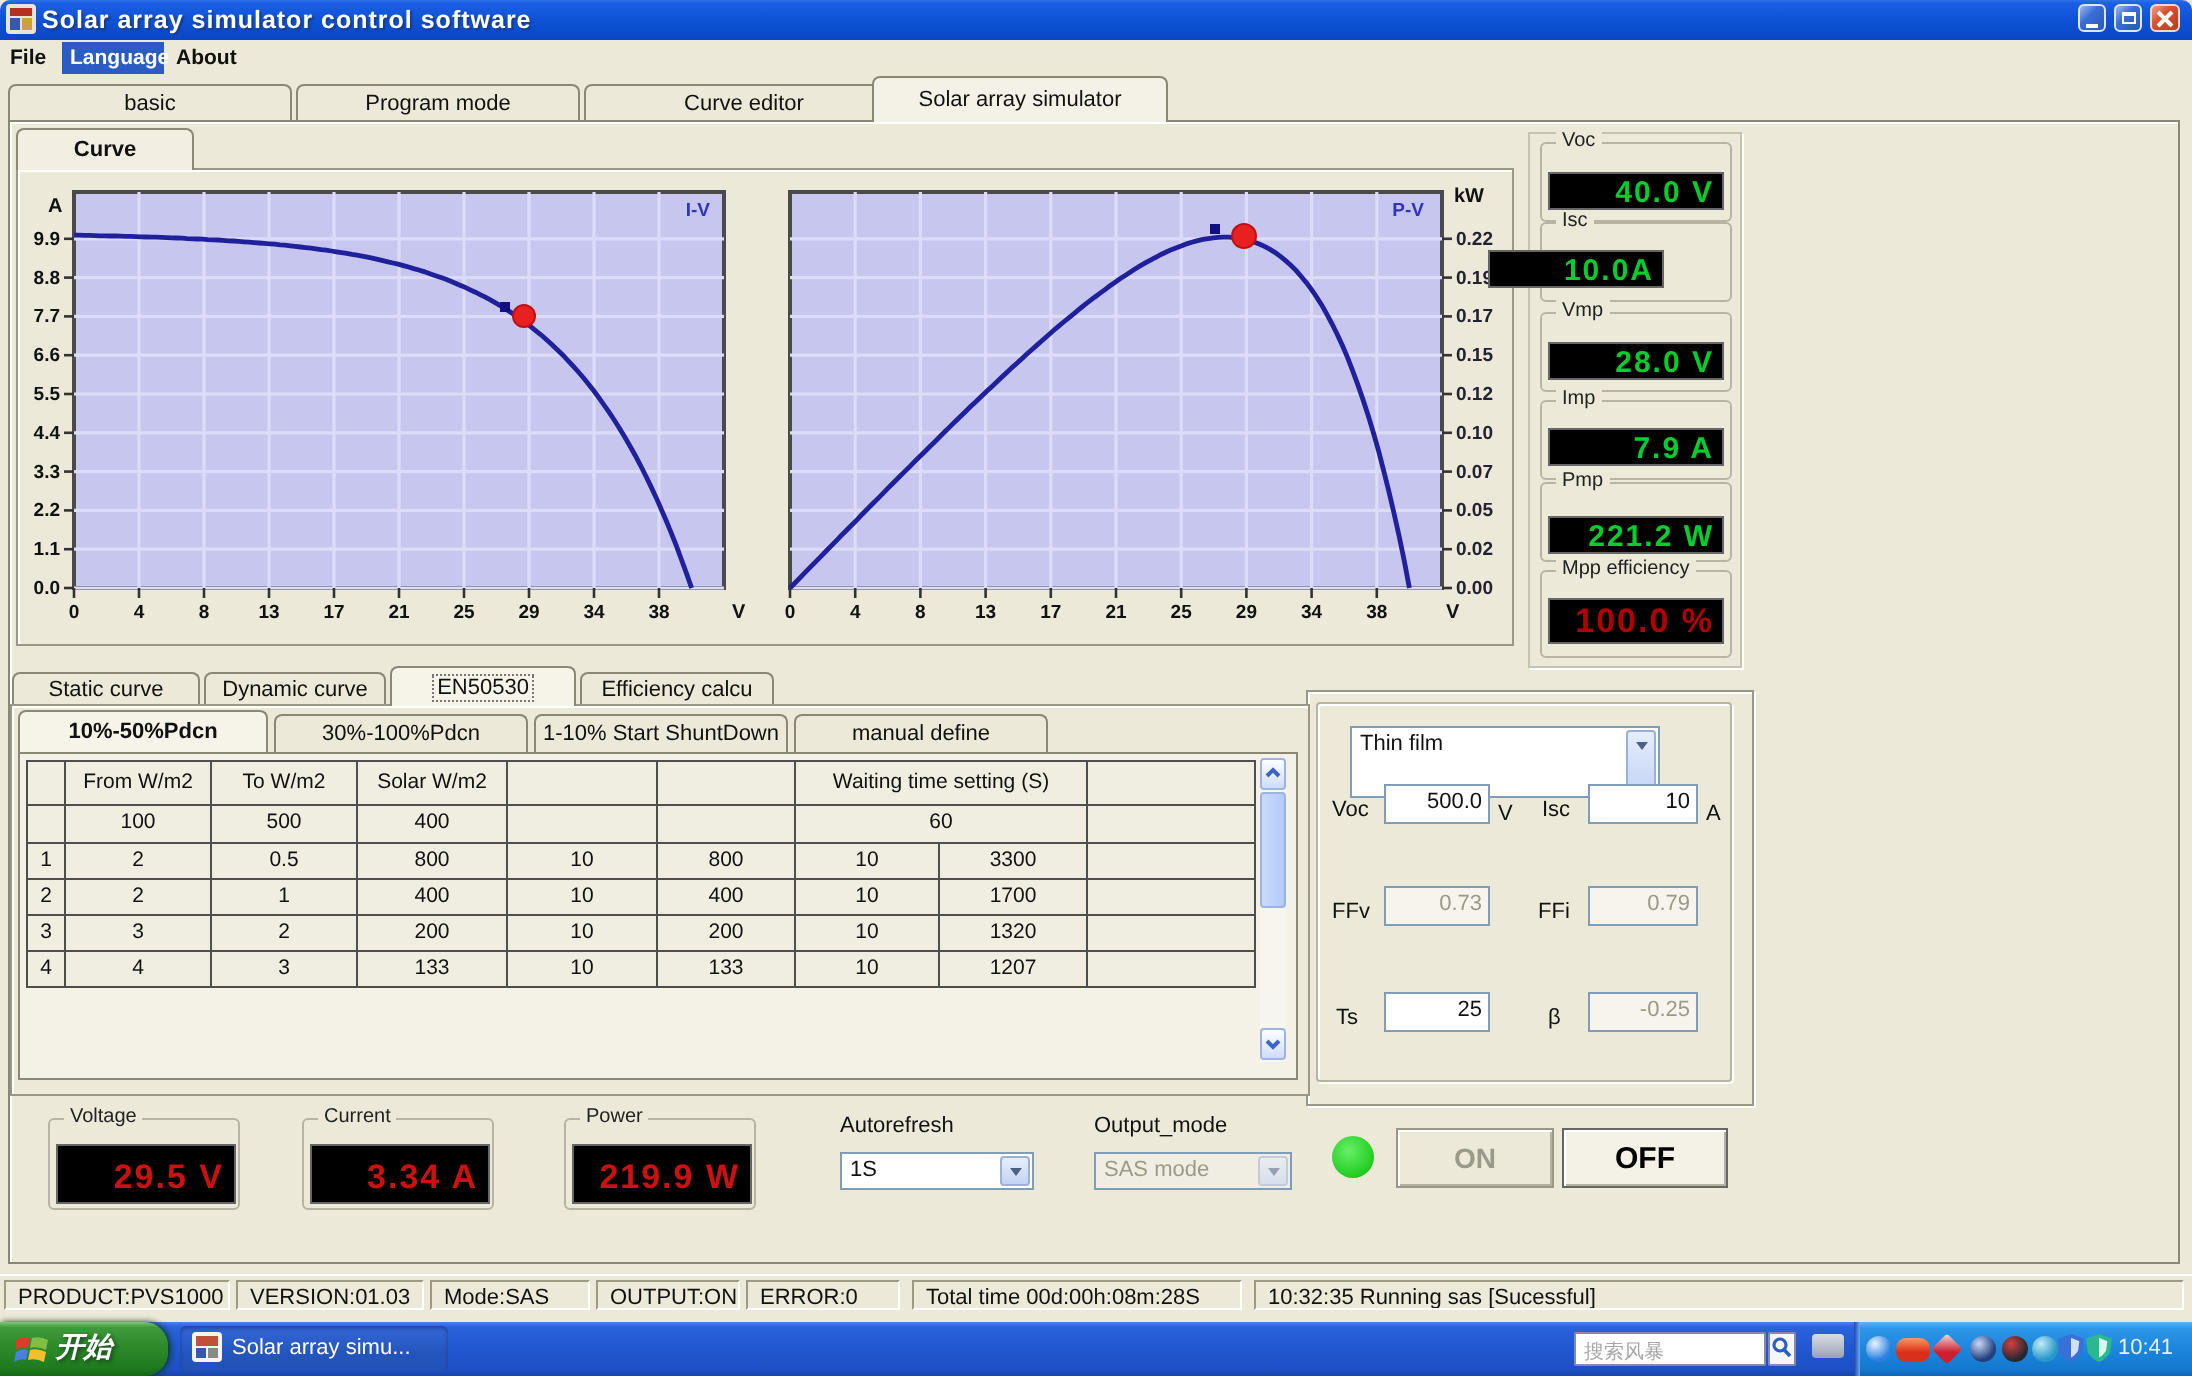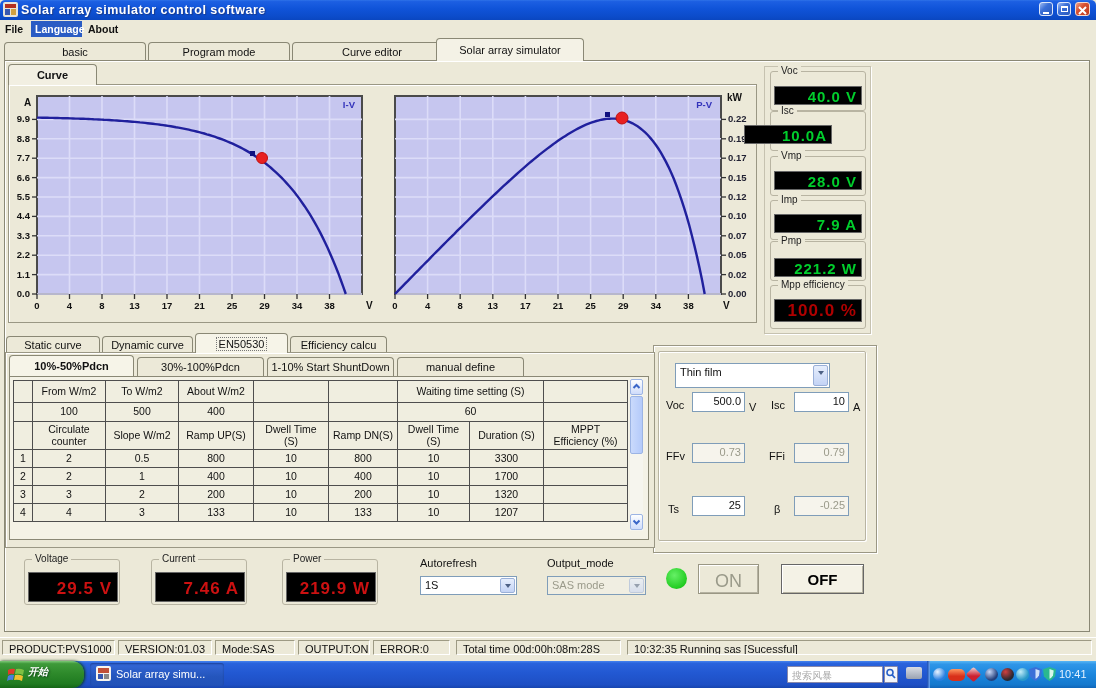--- a/index.html
+++ b/index.html
@@ -233,46 +233,35 @@
         <col style="width:69px">
         <col style="width:72px">
         <col style="width:74px">
         <col style="width:84px">
       </colgroup>
       <tbody>
         <tr style="height:22px">
           <td></td>
           <td>From W/m2</td>
           <td>To W/m2</td>
-          <td>About W/m2</td>
+          <td>Solar W/m2</td>
           <td></td>
           <td></td>
           <td colspan="2">Waiting time setting (S)</td>
           <td></td>
         </tr>
         <tr style="height:19px">
           <td></td>
           <td>100</td>
           <td>500</td>
           <td>400</td>
           <td></td>
           <td></td>
           <td colspan="2">60</td>
           <td></td>
-        </tr>
-        <tr style="height:28px">
-          <td></td>
-          <td>Circulate<br>counter</td>
-          <td>Slope W/m2</td>
-          <td>Ramp UP(S)</td>
-          <td>Dwell Time<br>(S)</td>
-          <td>Ramp DN(S)</td>
-          <td>Dwell Time<br>(S)</td>
-          <td>Duration (S)</td>
-          <td>MPPT<br>Efficiency (%)</td>
         </tr>
         <tr style="height:18px">
           <td>1</td>
           <td>2</td>
           <td>0.5</td>
           <td>800</td>
           <td>10</td>
           <td>800</td>
           <td>10</td>
           <td>3300</td>
@@ -319,21 +308,21 @@
           <path d="M2.5 8 L5.5 5 L8.5 8" fill="none" stroke="#3a66c8" stroke-width="2"></path>
         </svg></div>
  <div class="abs" style="left:0;top:17px;width:13px;height:58px;background:linear-gradient(90deg,#cadafc,#b4cafa);border:1px solid #9cb4e4;border-radius:2px"></div>
  <div class="abs" style="left:0;top:135px;width:13px;height:16px;background:linear-gradient(180deg,#fdfefe,#cfdcfb);border:1px solid #9cb4e4;border-radius:2px">
   <svg width="11" height="14" viewBox="0 0 11 14">
           <path d="M2.5 5.5 L5.5 8.5 L8.5 5.5" fill="none" stroke="#3a66c8" stroke-width="2"></path>
         </svg></div>
 </div>
 <div class="abs" style="left:653px;top:345px;width:224px;height:208px;border:1px solid #9a9784;box-shadow:inset 1px 1px 0 #fff,1px 1px 0 #fff;background:#ece9d8;z-index:2"></div>
     <div class="abs" style="left:658px;top:351px;width:208px;height:190px;border:1px solid #b8b4a2;box-shadow:1px 1px 0 #fff,inset 1px 1px 0 #fff;border-radius:2px;z-index:3"></div>
-<div class="combo" style="left:675px;top:363px;width:155px;height:25px;z-index:4;padding:2px 0 0 4px">Thin film<span class="cbtn"></span></div>
+<div class="combo" style="left:675px;top:363px;width:155px;height:36px;z-index:4;padding:2px 0 0 4px">Thin film<span class="cbtn"></span></div>
 <div class="lbl" style="left:666px;top:399px;z-index:4">Voc</div>
 <div class="inp" style="left:692px;top:392px;width:53px;height:20px;z-index:4">500.0</div>
 <div class="lbl" style="left:749px;top:401px;z-index:4">V</div>
 <div class="lbl" style="left:771px;top:399px;z-index:4">Isc</div>
 <div class="inp" style="left:794px;top:392px;width:55px;height:20px;z-index:4">10</div>
 <div class="lbl" style="left:853px;top:401px;z-index:4">A</div>
 <div class="lbl" style="left:666px;top:450px;z-index:4">FFv</div>
 <div class="inp" style="left:692px;top:443px;width:53px;height:20px;z-index:4;color:#9a9a8a;background:#f6f4ec">0.73</div>
 <div class="lbl" style="left:769px;top:450px;z-index:4">FFi</div>
 <div class="inp" style="left:794px;top:443px;width:55px;height:20px;z-index:4;color:#9a9a8a;background:#f6f4ec">0.79</div>
@@ -341,50 +330,50 @@
 <div class="inp" style="left:692px;top:496px;width:53px;height:20px;z-index:4">25</div>
 <div class="lbl" style="left:774px;top:503px;z-index:4">β</div>
 <div class="inp" style="left:794px;top:496px;width:55px;height:20px;z-index:4;color:#9a9a8a;background:#f6f4ec">-0.25</div>
 <div class="gbox" style="left:24px;top:559px;width:96px;height:46px;z-index:3">
       <span class="glab">Voltage</span>
     </div>
     <div class="disp" style="left:28px;top:572px;width:90px;height:30px;z-index:4;color:#cc1111;font-size:17px;padding:6px 5px 0 0">29.5 V</div>
     <div class="gbox" style="left:151px;top:559px;width:96px;height:46px;z-index:3">
       <span class="glab">Current</span>
     </div>
-    <div class="disp" style="left:155px;top:572px;width:90px;height:30px;z-index:4;color:#cc1111;font-size:17px;padding:6px 5px 0 0">7.46 A</div>
+    <div class="disp" style="left:155px;top:572px;width:90px;height:30px;z-index:4;color:#cc1111;font-size:17px;padding:6px 5px 0 0">3.34 A</div>
     <div class="gbox" style="left:282px;top:559px;width:96px;height:46px;z-index:3">
       <span class="glab">Power</span>
     </div>
     <div class="disp" style="left:286px;top:572px;width:90px;height:30px;z-index:4;color:#cc1111;font-size:17px;padding:6px 5px 0 0">219.9 W</div>
 <div class="lbl" style="left:420px;top:557px;z-index:3">Autorefresh</div>
 <div class="combo" style="left:420px;top:576px;width:97px;height:19px;z-index:3;padding:2px 0 0 4px">1S<span class="cbtn"></span></div>
 <div class="lbl" style="left:547px;top:557px;z-index:3">Output_mode</div>
 <div class="combo" style="left:547px;top:576px;width:99px;height:19px;z-index:3;background:#f0eee2;color:#9a9a8a;padding:2px 0 0 4px">SAS mode<span class="cbtn" style="opacity:0.55"></span></div>
 <div class="abs" style="left:666px;top:568px;width:21px;height:21px;border-radius:50%;background:radial-gradient(circle at 40% 35%,#66f066,#22cc22 70%,#18a818);z-index:3"></div>
-<div class="btn3d" style="left:698px;top:564px;width:61px;height:30px;z-index:3;font-size:18px;font-weight:normal;color:#9a9a8a;padding-top:6px">ON</div>
+<div class="btn3d" style="left:698px;top:564px;width:79px;height:30px;z-index:3;font-size:14px;font-weight:bold;color:#9a9a8a;padding-top:6px">ON</div>
 <div class="btn3d" style="left:781px;top:564px;width:83px;height:30px;z-index:3;font-size:15px;font-weight:bold;color:#000;padding-top:6px;background:#f4f2e6;border-color:#666">OFF</div>
 <div class="abs" style="left:0;top:637px;width:1096px;height:21px;background:#ece9d8;border-top:1px solid #fff;z-index:5">
       <div class="ssec" style="left:2px;width:113px">PRODUCT:PVS1000</div>
       <div class="ssec" style="left:118px;width:94px">VERSION:01.03</div>
       <div class="ssec" style="left:215px;width:80px">Mode:SAS</div>
       <div class="ssec" style="left:298px;width:72px">OUTPUT:ON</div>
       <div class="ssec" style="left:373px;width:77px">ERROR:0</div>
       <div class="ssec" style="left:456px;width:165px">Total time 00d:00h:08m:28S</div>
       <div class="ssec" style="left:627px;width:465px">10:32:35 Running sas [Sucessful]</div>
     </div>
 <div class="abs" style="left:0;top:661px;width:1096px;height:27px;background:linear-gradient(180deg,#4584f0 0%,#2a63dc 9%,#2258d2 45%,#1e4fc4 88%,#1745ae 100%);z-index:6">
  <div class="abs" style="left:0;top:0;width:84px;height:27px;border-radius:0 12px 12px 0;background:linear-gradient(180deg,#7ec878 0%,#3f9a3a 10%,#2e8a2b 45%,#1f7a20 85%,#156616 100%);box-shadow:1px 0 3px #0a3a0a">
   <svg class="abs" style="left:7px;top:5px" width="18" height="17" viewBox="0 0 18 17">
     <path d="M1 4 Q4 2 8 3 L7 8 Q3 7 1 9 Z" fill="#e03a2a"></path>
     <path d="M9 3 Q13 2 17 4 L16 9 Q12 7 8 8 Z" fill="#7ec043"></path>
     <path d="M1 10 Q4 8 7 9 L6 14 Q3 13 0 15 Z" fill="#4a7ee0"></path>
     <path d="M8 9 Q12 8 16 10 L15 15 Q11 13 7 14 Z" fill="#f0c030"></path>
   </svg>
-  <div class="abs" style="left:28px;top:4px;color:#fff;font-size:10px;font-weight:bold;font-style:italic;text-shadow:1px 1px 2px #14421a">开始</div>
+  <div class="abs" style="left:28px;top:4px;color:#fff;font-size:14px;font-weight:bold;font-style:italic;text-shadow:1px 1px 2px #14421a">开始</div>
  </div>
  <div class="abs" style="left:90px;top:2px;width:134px;height:23px;background:linear-gradient(180deg,#3568d8,#2455bc 60%,#2252b8);border-radius:3px;box-shadow:inset 0 1px 2px #1a3f96">
   <div class="abs" style="left:6px;top:3px;width:15px;height:15px;background:#f6f4ee;border-radius:2px">
     <div class="abs" style="left:2px;top:2px;width:11px;height:5px;background:#c05038"></div>
     <div class="abs" style="left:2px;top:8px;width:5px;height:5px;background:#3858b0"></div>
     <div class="abs" style="left:8px;top:8px;width:5px;height:5px;background:#888"></div>
   </div>
   <div class="abs" style="left:26px;top:5px;color:#fff;font-size:11px;white-space:nowrap">Solar array simu...</div>
  </div>
  <div class="abs" style="left:787px;top:5px;width:96px;height:17px;background:#fff;border:1px solid #88a;border-radius:1px;font-size:10px;color:#a8a8a8;padding:2px 0 0 4px">搜索风暴</div>

